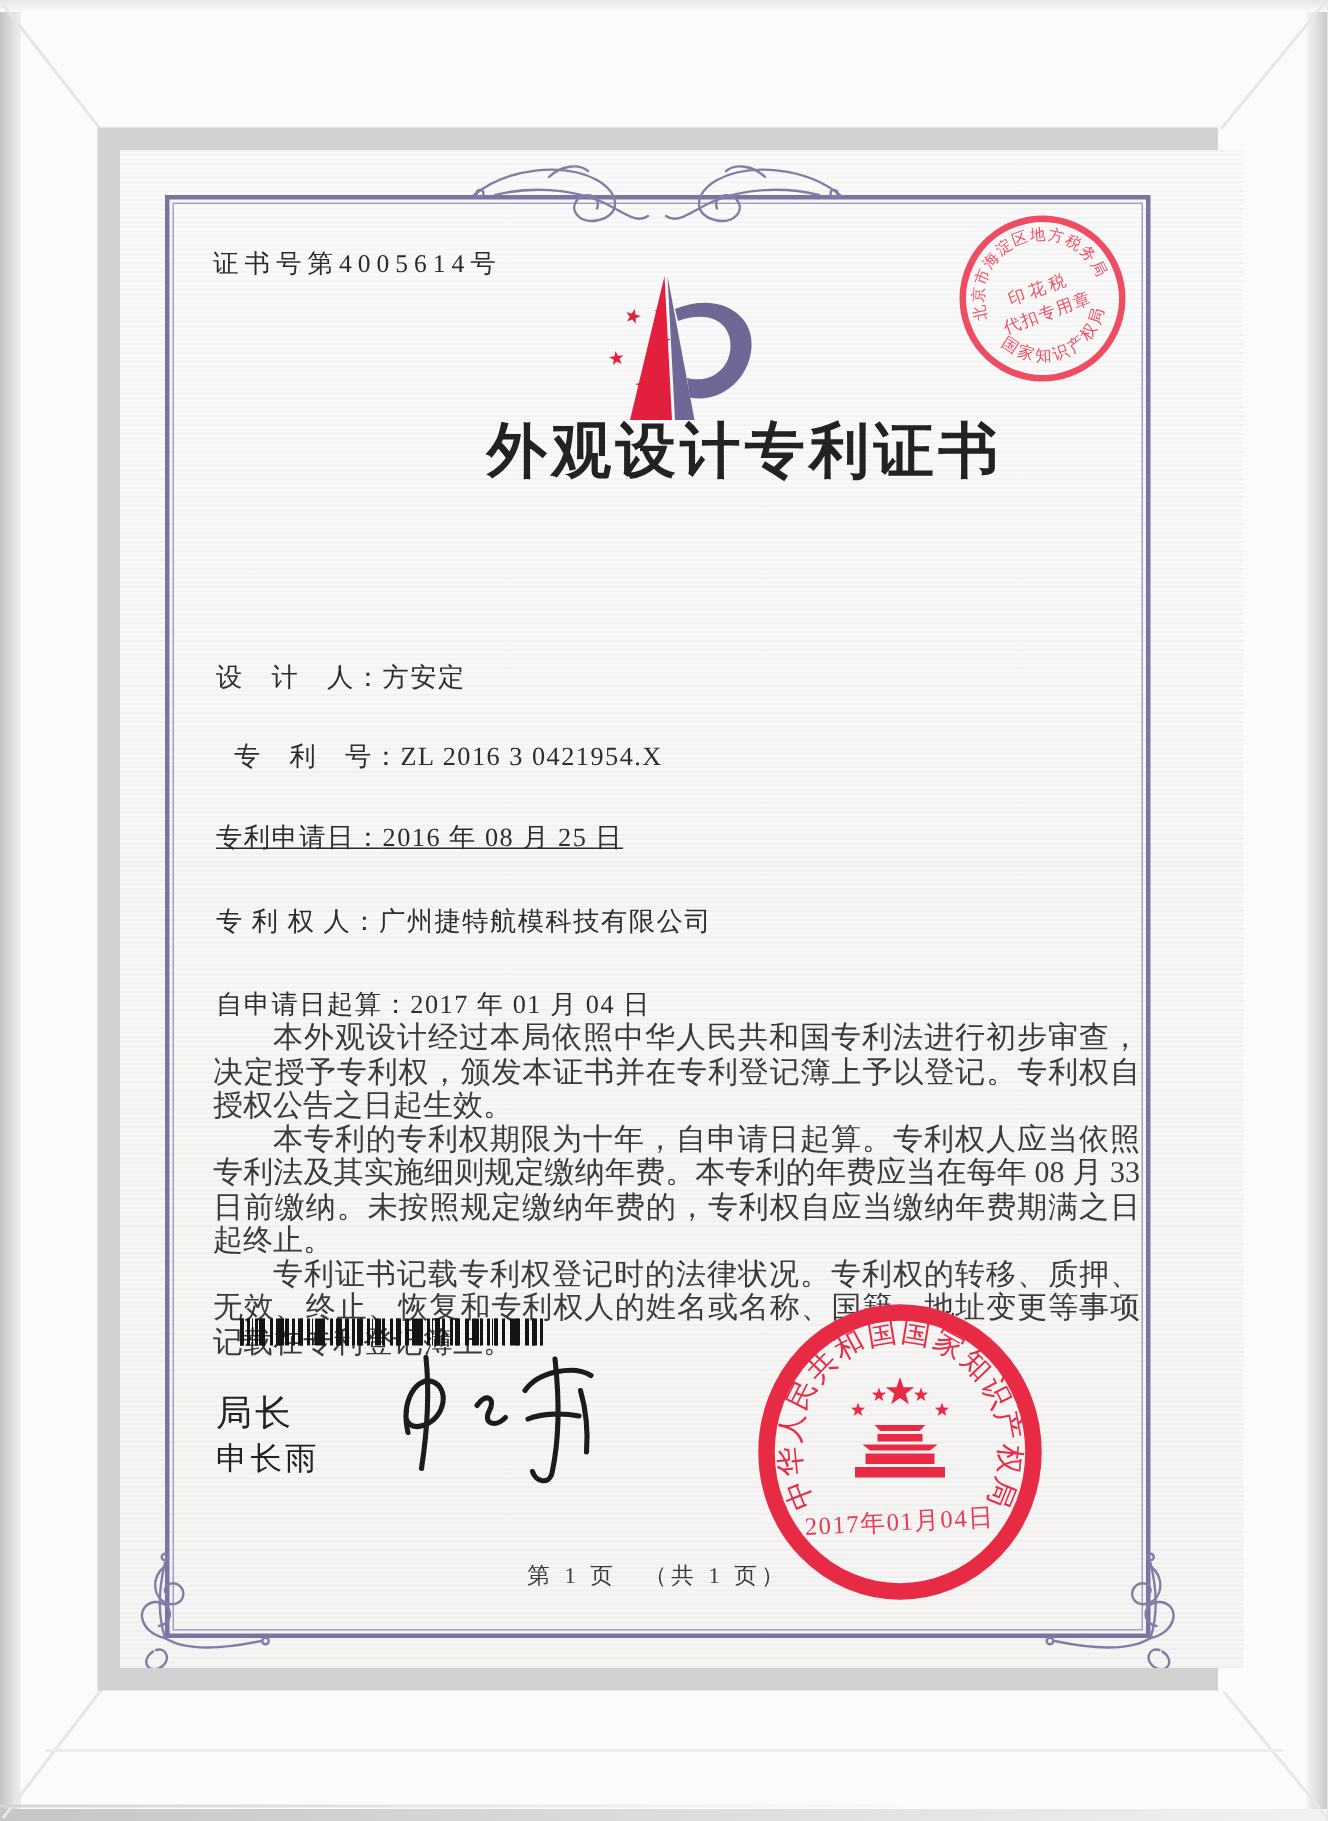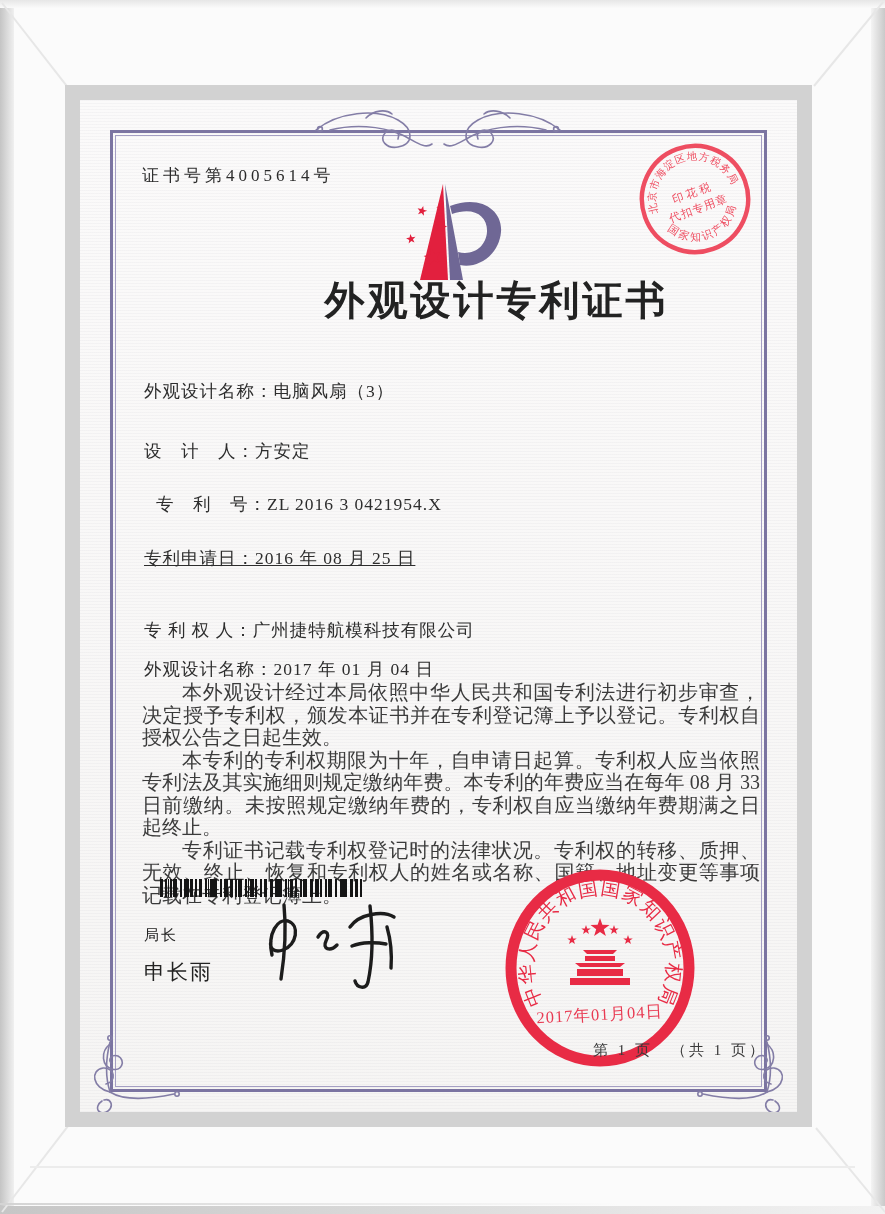--- a/index.html
+++ b/index.html
@@ -24,55 +24,56 @@
   .bevel-line-b1{position:absolute;left:30px;top:1166px;width:825px;height:2px;background:#ececec;}
   .bevel-line-b2{position:absolute;left:0;top:1203px;width:620px;height:2px;
     background:linear-gradient(to right,#d4d4d4,rgba(255,255,255,0));}
 
   
   .mat{position:absolute;left:65px;top:85px;width:747px;height:1042px;background:#d2d2d2;}
   .paper{position:absolute;left:80px;top:100px;width:717px;height:1012px;
     background:
       repeating-linear-gradient(180deg, rgba(120,120,140,0.05) 0 1px, rgba(0,0,0,0) 1px 3px),
       linear-gradient(#fbfafa,#f6f5f4);
+    padding-left: 32px;
     }
 
   
   .cert-border{position:absolute;left:30px;top:30px;width:657px;height:962px;
     border:3px solid #7b74a1;box-sizing:border-box;}
   .cert-border .inner{position:absolute;left:2px;top:2px;right:2px;bottom:2px;
     border:1px solid #a49ec3;}
 
   .ornaments{position:absolute;left:0;top:0;width:717px;height:1012px;pointer-events:none;}
 
   
   .cert-no{position:absolute;left:62px;top:64px;font-size:17px;letter-spacing:4px;color:#2b2b2b;}
   .logo{position:absolute;left:300px;top:80px;width:130px;height:115px;}
   .tax-stamp{position:absolute;left:556px;top:40px;width:118px;height:118px;opacity:.93;}
   .title{position:absolute;left:30px;top:173px;width:773px;margin:0;text-align:center;
     font-size:40px;font-weight:bold;letter-spacing:3px;color:#222;}
 
   .field{position:absolute;left:64px;font-size:17.5px;color:#2d2d2d;letter-spacing:1px;white-space:nowrap;}
-  .f0{top:279px;} .f1{top:339px;} .f2{top:392px;margin-left:12px;} .f3{top:446px;text-decoration:underline;} .f4{top:502px;margin-top:16px;} .f5{top:557px;}
+  .f0{top:279px;} .f1{top:339px;} .f2{top:392px;margin-left:12px;} .f3{top:446px;text-decoration:underline;} .f4{top:502px;} .f5{top:557px;}
 
   .paragraphs{position:absolute;left:62px;top:581px;width:618px;color:#3b3b3b;
     font-size:20px;line-height:22.5px;text-align:justify;}
   .paragraphs p{margin:0;text-indent:2em;}
 
   .barcode{position:absolute;left:80px;top:779px;width:204px;height:18px;
     background:
       repeating-linear-gradient(90deg,#141414 0 2px,rgba(0,0,0,0) 2px 5px),
       repeating-linear-gradient(90deg,#141414 0 1px,rgba(0,0,0,0) 1px 8px),
       repeating-linear-gradient(90deg,#141414 0 3px,rgba(0,0,0,0) 3px 13px);}
 
-  .officer-title{position:absolute;left:64px;top:826px;font-size:15px;color:#222;letter-spacing:2px;}
+  .officer-title{position:absolute;left:64px;top:826px;font-size:24px;color:#222;letter-spacing:2px;}
   .officer-name{position:absolute;left:64px;top:858px;font-size:21px;color:#222;letter-spacing:2px;}
   .signature{position:absolute;left:172px;top:793px;width:165px;height:108px;}
   .seal{position:absolute;left:423px;top:768px;width:194px;height:200px;}
-  .footer{position:absolute;left:30px;top:941px;width:657px;text-align:right;
+  .footer{position:absolute;left:30px;top:941px;width:657px;text-align:center;
     font-size:15px;letter-spacing:3px;color:#3a3a3a;}
 </style>
 </head>
 <body>
 
 <div class="scene">
 
   <div class="edge-left"></div>
   <div class="edge-right"></div>
   <div class="edge-top"></div>
@@ -159,26 +160,25 @@
         <use href="#st" transform="translate(53,77) scale(0.95) rotate(-12)"></use>
         <use href="#st" transform="translate(61,47) scale(0.62) rotate(10)"></use>
         <use href="#st" transform="translate(31,59) scale(0.5) rotate(-8)"></use>
         <use href="#st" transform="translate(42,31) scale(0.52) rotate(14)"></use>
         <use href="#st" transform="translate(60,27) scale(0.38) rotate(-20)"></use>
       </g>
     </svg>
 
     <h1 class="title">外观设计专利证书</h1>
 
-    <div class="field f0"><span>外观设计名称：</span><span>电脑风扇（3）</span></div>
     <div class="field f1"><span>设　计　人：</span><span>方安定</span></div>
     <div class="field f2"><span>专　利　号：</span><span>ZL 2016 3 0421954.X</span></div>
     <div class="field f3"><span>专利申请日：</span><span>2016 年 08 月 25 日</span></div>
     <div class="field f4"><span>专 利 权 人：</span><span>广州捷特航模科技有限公司</span></div>
-    <div class="field f5"><span>外观设计名称：</span><span>2017 年 01 月 04 日</span></div>
+    <div class="field f5"><span>自申请日起算：</span><span>2017 年 01 月 04 日</span></div>
 
     <div class="paragraphs">
       <p>本外观设计经过本局依照中华人民共和国专利法进行初步审查，决定授予专利权，颁发本证书并在专利登记簿上予以登记。专利权自授权公告之日起生效。</p>
       <p>本专利的专利权期限为十年，自申请日起算。专利权人应当依照专利法及其实施细则规定缴纳年费。本专利的年费应当在每年 08 月 33 日前缴纳。未按照规定缴纳年费的，专利权自应当缴纳年费期满之日起终止。</p>
       <p>专利证书记载专利权登记时的法律状况。专利权的转移、质押、无效、终止、恢复和专利权人的姓名或名称、国籍、地址变更等事项记载在专利登记簿上。</p>
     </div>
 
     <div class="barcode"></div>
 
     <div class="officer-title">局长</div>

